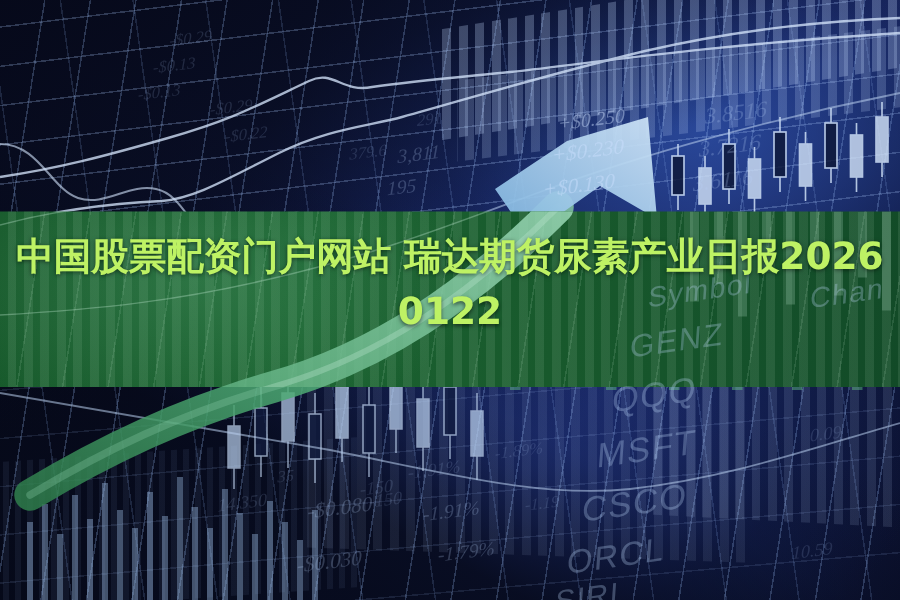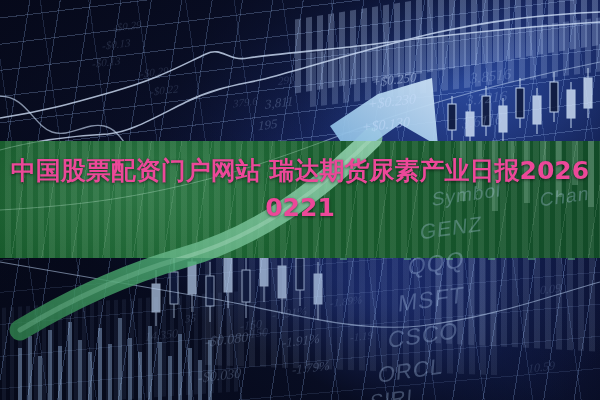--- a/index.html
+++ b/index.html
@@ -137,21 +137,21 @@
   }
   .ghost.dim  { color: rgba(185,210,248,0.24); }
   .ghost.dim2 { color: rgba(175,200,240,0.16); }
 
   
   #title {
     position: absolute;
     left: 0; top: 152px;
     width: 600px;
     text-align: center;
-    color: #ec4899;
+    color: #bef264;
     font-family: "DejaVu Sans", "Liberation Sans", sans-serif;
     font-weight: bold;
     font-size: 25px;
     line-height: 37px;
     letter-spacing: 0px;
     text-shadow: 0 1px 3px rgba(0,0,0,0.55);
     z-index: 40;
   }
   #title .line { display: block; }
 </style>
@@ -400,16 +400,16 @@
       <span class="ghost sym" style="left: 420px; top: 216px; font-size: 21px; transform: skewY(-8deg) skewX(-4deg);">GENZ</span>
       <span class="ghost sym" style="left: 408px; top: 250px; font-size: 23px; transform: skewY(-8deg) skewX(-4deg);">QQQ</span>
       <span class="ghost sym" style="left: 398px; top: 286px; font-size: 23px; transform: skewY(-8deg) skewX(-4deg);">MSFT</span>
       <span class="ghost sym" style="left: 388px; top: 322px; font-size: 23px; transform: skewY(-8deg) skewX(-4deg);">CSCO</span>
       <span class="ghost sym" style="left: 378px; top: 358px; font-size: 22px; transform: skewY(-8deg) skewX(-4deg);">ORCL</span>
       <span class="ghost sym" style="left: 370px; top: 388px; font-size: 20px; transform: skewY(-8deg) skewX(-4deg);">SIRI</span>
     </div>
 
   <div id="title">
     <span class="line">中国股票配资门户网站 瑞达期货尿素产业日报2026</span>
-    <span class="line">0221</span>
+    <span class="line">0122</span>
   </div>
 
 </div>
 
 </body></html>

